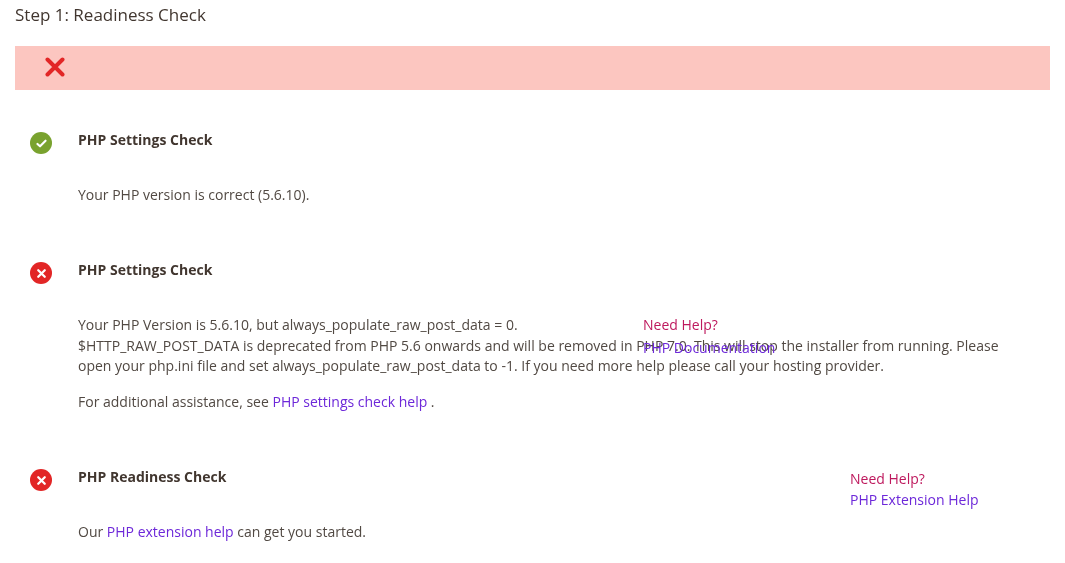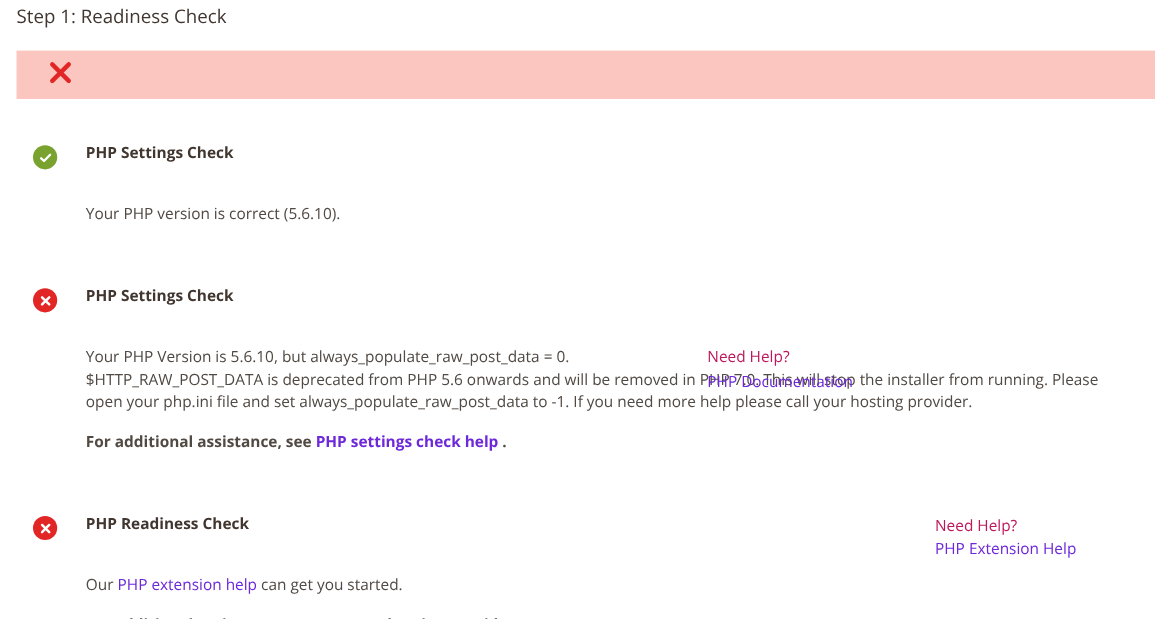--- a/index.html
+++ b/index.html
@@ -68,21 +68,21 @@
       font-weight: 700;
       color: #41362f;
       margin-bottom: 2px;
       font-size: 14px;
     }
     .check-body {
       color: #514943;
       line-height: 1.45;
     }
     .check-body p { margin-bottom: 0; margin-top: 36px; }
-    .check-body p + p.gap { margin-top: 16px; font-weight: bold; }
+    .check-body p + p.gap { margin-top: 16px; }
     a.link { color: #6d28d9; text-decoration: none; cursor: pointer; }
     .help-label { color: #be185d; margin-bottom: 2px; }
     .settings-wrap { position: relative; }
     .settings-help {
       position: absolute;
       left: 565px;
       top: 0;
       width: 200px;
     }
   </style>

